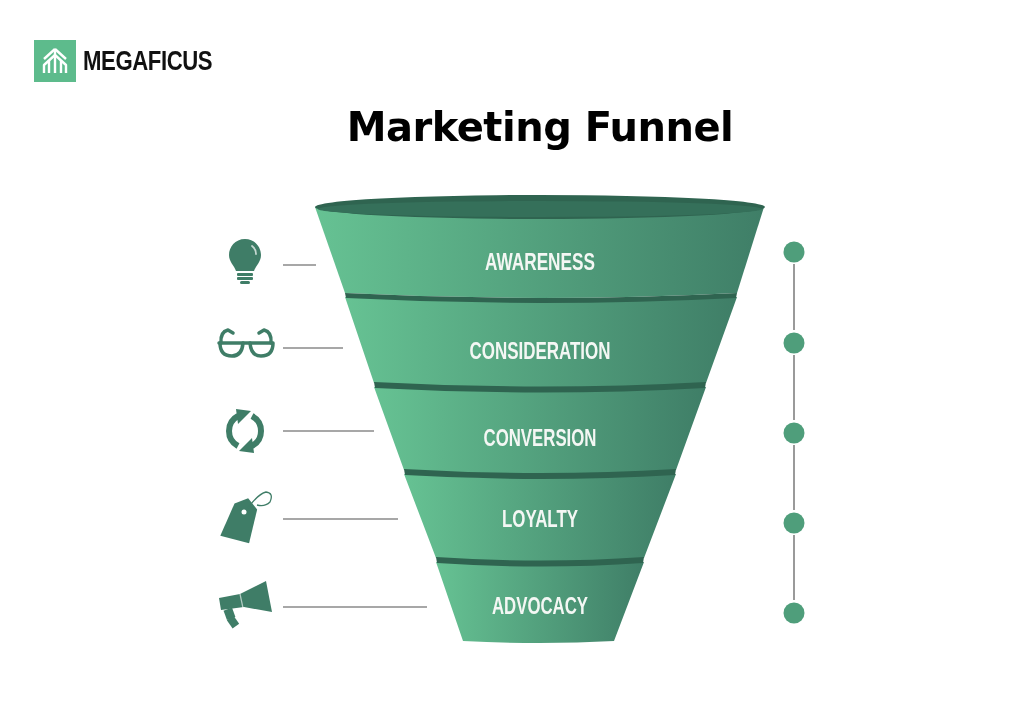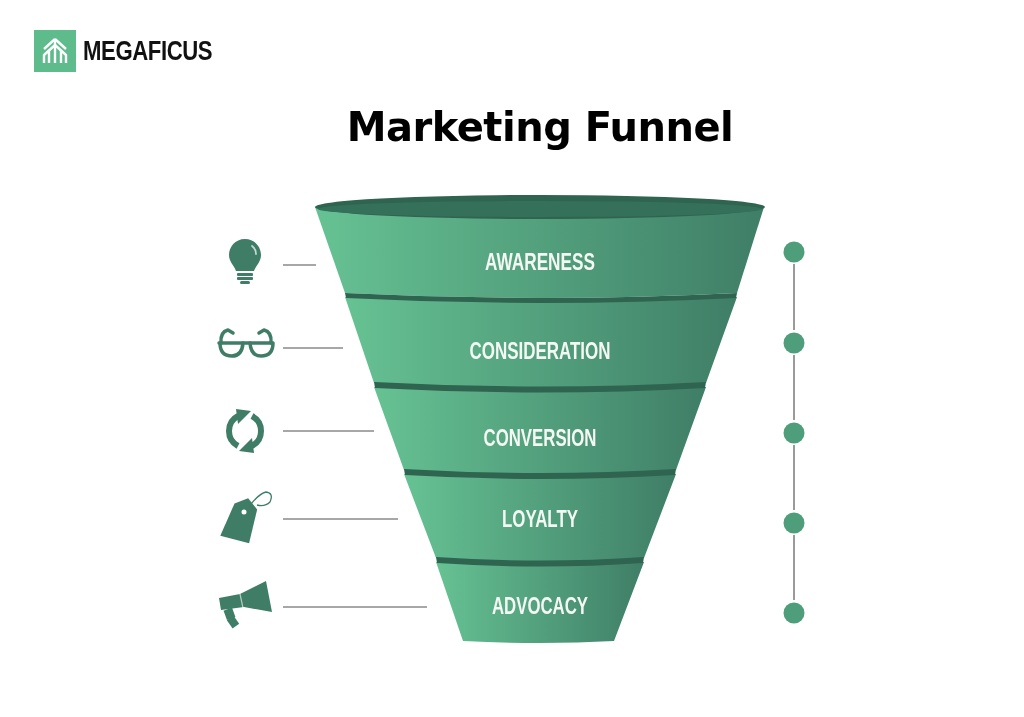--- a/index.html
+++ b/index.html
@@ -1,17 +1,17 @@
 <!DOCTYPE html>
 <html><head>
 <meta charset="utf-8">
 <style>
   html, body { margin:0; padding:0; background:#ffffff; }
   body { width:1024px; height:717px; position:relative; overflow:hidden; font-family:"Liberation Sans", sans-serif; }
-  .logo { position:absolute; left:34px; top:30px; display:flex; align-items:center; }
+  .logo { position:absolute; left:34px; top:40px; display:flex; align-items:center; }
   .logo-box { width:42px; height:42px; background:#5dbb8c; display:flex; align-items:center; justify-content:center; }
   .logo-text { margin-left:7px; font-family:"Liberation Sans", sans-serif; font-weight:bold; font-size:27px; color:#111; letter-spacing:-0.5px; transform:scaleX(0.82); transform-origin:left center; }
   .title { position:absolute; left:0; width:1080px; top:104px; text-align:center; font-family:"DejaVu Sans", sans-serif; font-weight:bold; font-size:40px; color:#000; letter-spacing:-0.5px; }
   svg.main { position:absolute; left:0; top:0; }
   .band-label { font-family:"Liberation Sans", sans-serif; font-weight:bold; fill:#f4f7f4; font-size:23px; }
 </style>
 </head>
 <body>
 
 <div class="logo">

